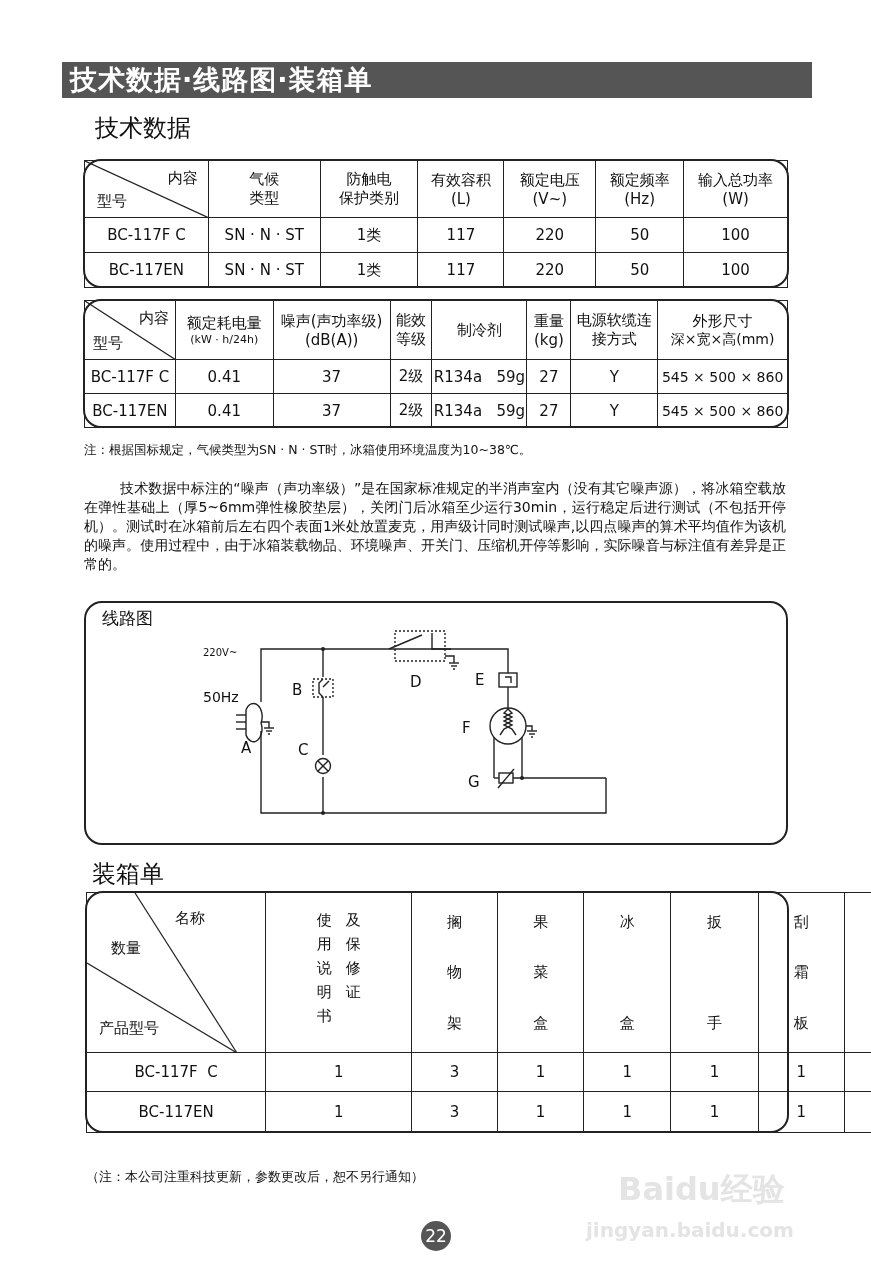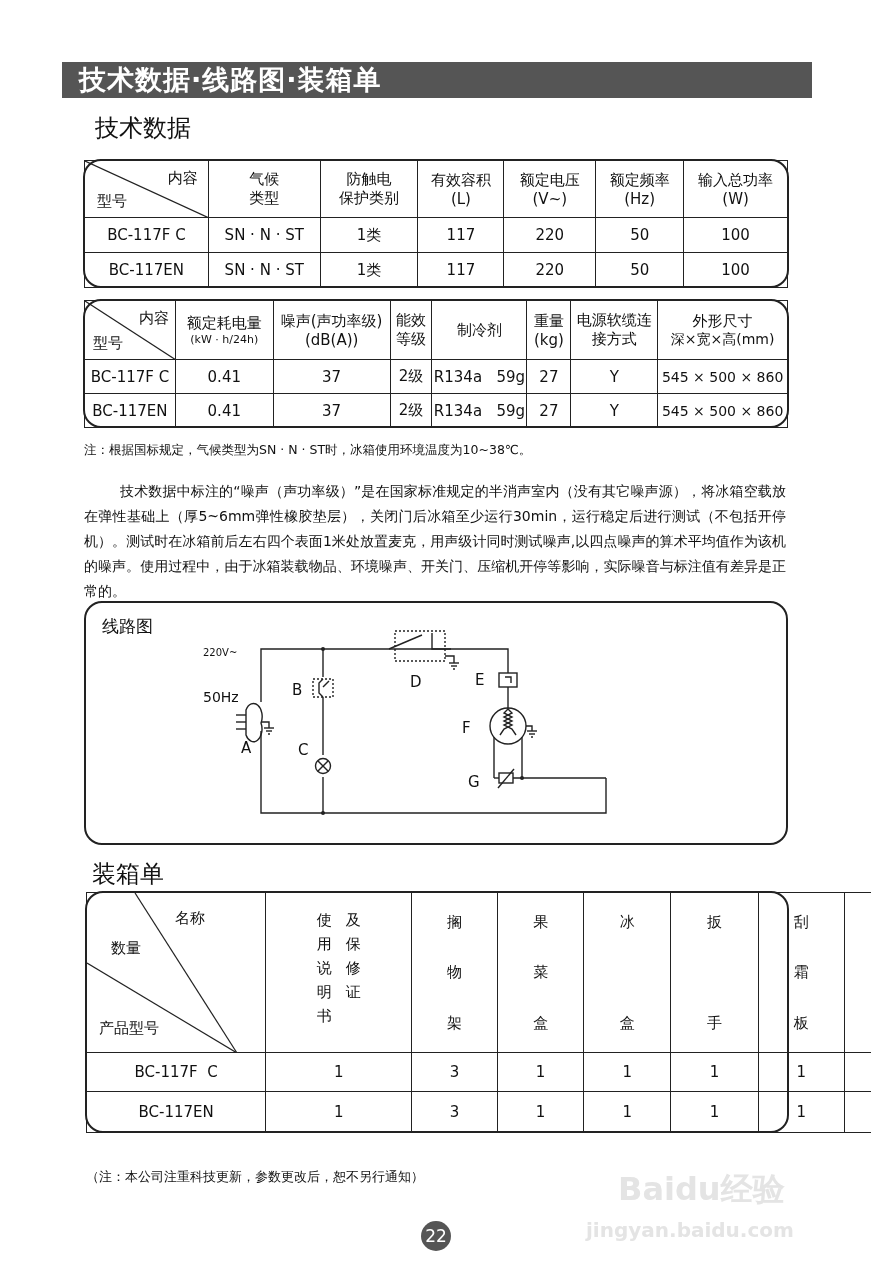--- a/index.html
+++ b/index.html
@@ -1,28 +1,28 @@
 <!DOCTYPE html>
 <html><head>
 <meta charset="utf-8">
 <style>
   html, body { margin:0; padding:0; }
   body { width:871px; height:1280px; background:#fff; position:relative; overflow:hidden;
          font-family:"DejaVu Sans","Liberation Sans",sans-serif; color:#111; }
   .abs { position:absolute; }
   .title-bar { left:62px; top:62px; width:750px; height:36px; background:#555; color:#fff;
-               font-size:27px; font-weight:bold; line-height:36px; padding-left:17px; box-sizing:border-box; letter-spacing:1px; }
+               font-size:27px; font-weight:bold; line-height:36px; padding-left:8px; box-sizing:border-box; letter-spacing:1px; }
   .section-h { font-size:24px; color:#111; }
   table.grid { border-collapse:collapse; position:absolute; font-size:15px; }
   table.grid td { border:1.5px solid #222; text-align:center; vertical-align:middle; padding:0; }
   .frame { position:absolute; border:2px solid #222; border-radius:18px; box-sizing:border-box; pointer-events:none; }
   .diag-cell { position:relative; }
   .small { font-size:11px; }
   .note { font-size:12.5px; }
-  .para { font-size:14px; line-height:25px; width:702px; text-align:justify; }
+  .para { font-size:14px; line-height:19px; width:702px; text-align:justify; }
   .legend div { font-size:16px; line-height:26px; letter-spacing:1px; }
   .pkg td { font-size:15px; }
   .vchars { display:flex; flex-direction:column; align-items:center; justify-content:space-between; height:120px; margin:0 auto; }
   .page-num { width:30px; height:30px; border-radius:50%; background:#555; color:#fff; font-size:17px; text-align:center; line-height:30px; }
   .watermark { color:#e4e4e4; font-weight:bold; }
 </style>
 </head>
 <body>
 
 <div class="abs title-bar">技术数据·线路图·装箱单</div>
@@ -164,21 +164,21 @@
     <td style="font-size:14px">545 × 500 × 860</td>
   </tr>
 </tbody>
   </table>
 <div class="frame" style="left:83px; top:299px; width:706px; height:129px;"></div>
 
 <div class="abs note" style="left:84px; top:442px;">注：根据国标规定，气候类型为SN · N · ST时，冰箱使用环境温度为10~38℃。</div>
 <div class="abs para" style="left:84px; top:479px; text-indent:36px;">技术数据中标注的“噪声（声功率级）”是在国家标准规定的半消声室内（没有其它噪声源），将冰箱空载放在弹性基础上（厚5~6mm弹性橡胶垫层），关闭门后冰箱至少运行30min，运行稳定后进行测试（不包括开停机）。测试时在冰箱前后左右四个表面1米处放置麦克，用声级计同时测试噪声,以四点噪声的算术平均值作为该机的噪声。使用过程中，由于冰箱装载物品、环境噪声、开关门、压缩机开停等影响，实际噪音与标注值有差异是正常的。</div>
 
 <div class="abs" style="left:84px; top:601px; width:704px; height:244px; border:2px solid #222; border-radius:18px; box-sizing:border-box;">
-  <div class="abs" style="left:16px; top:12px; font-size:17px;">线路图</div>
+  <div class="abs" style="left:16px; top:4px; font-size:17px;">线路图</div>
 
   <svg class="abs" style="left:0; top:0;" width="700" height="240">
     <g stroke="#222" stroke-width="1.4" fill="none">
 
       <polyline points="175,99 175,46 303,46 365,46"></polyline>
       <polyline points="175,128 175,210 520,210 520,175"></polyline>
 
       <line x1="237" y1="46" x2="237" y2="74"></line>
       <line x1="237" y1="94" x2="237" y2="152"></line>
       <line x1="237" y1="174" x2="237" y2="210"></line>

